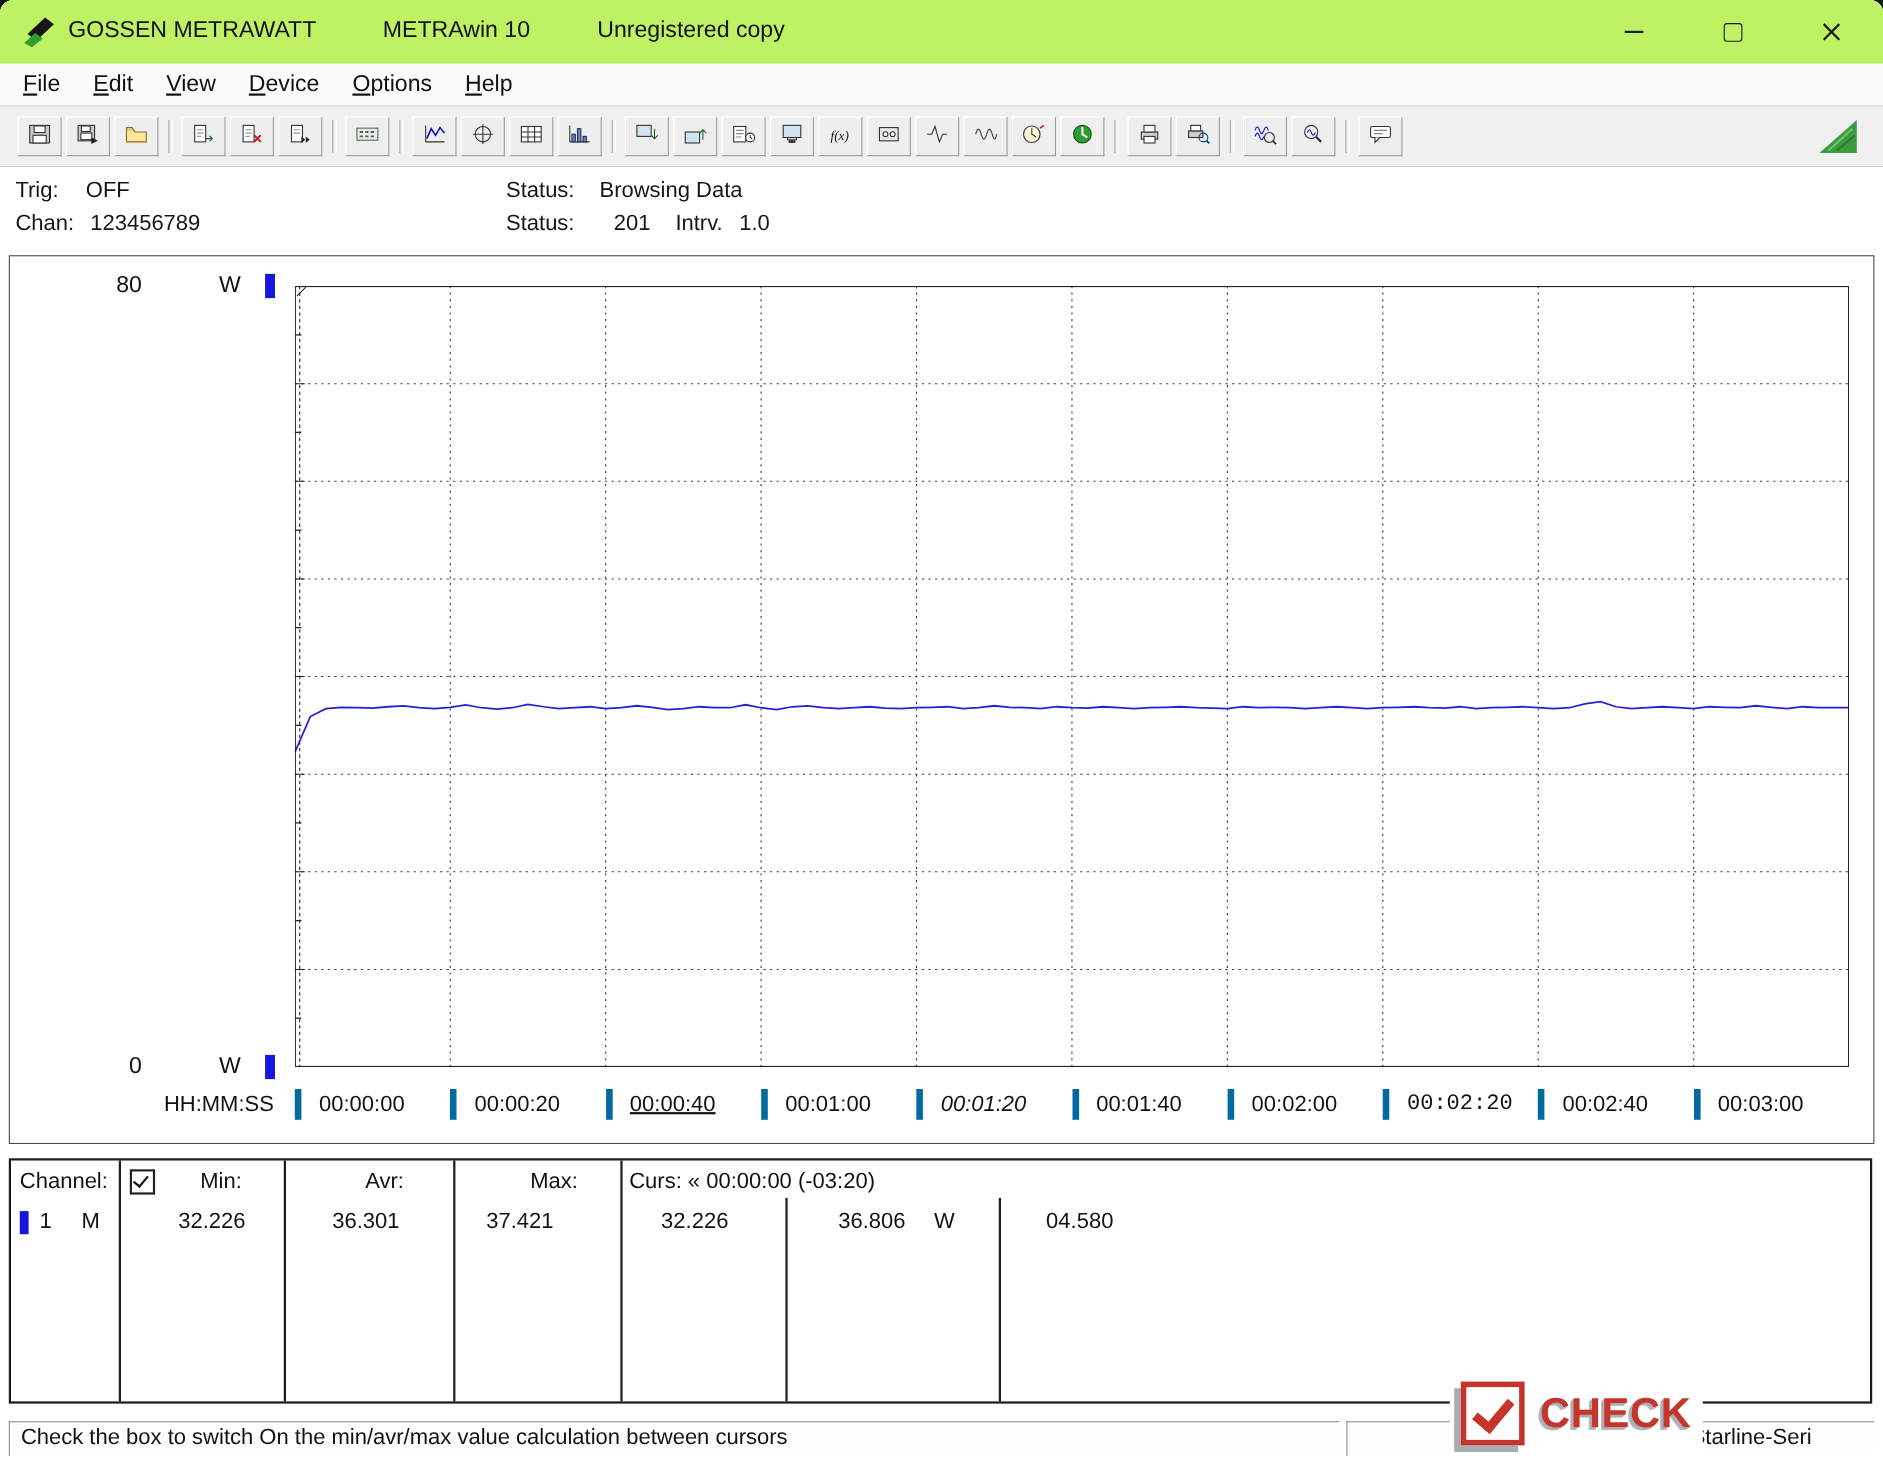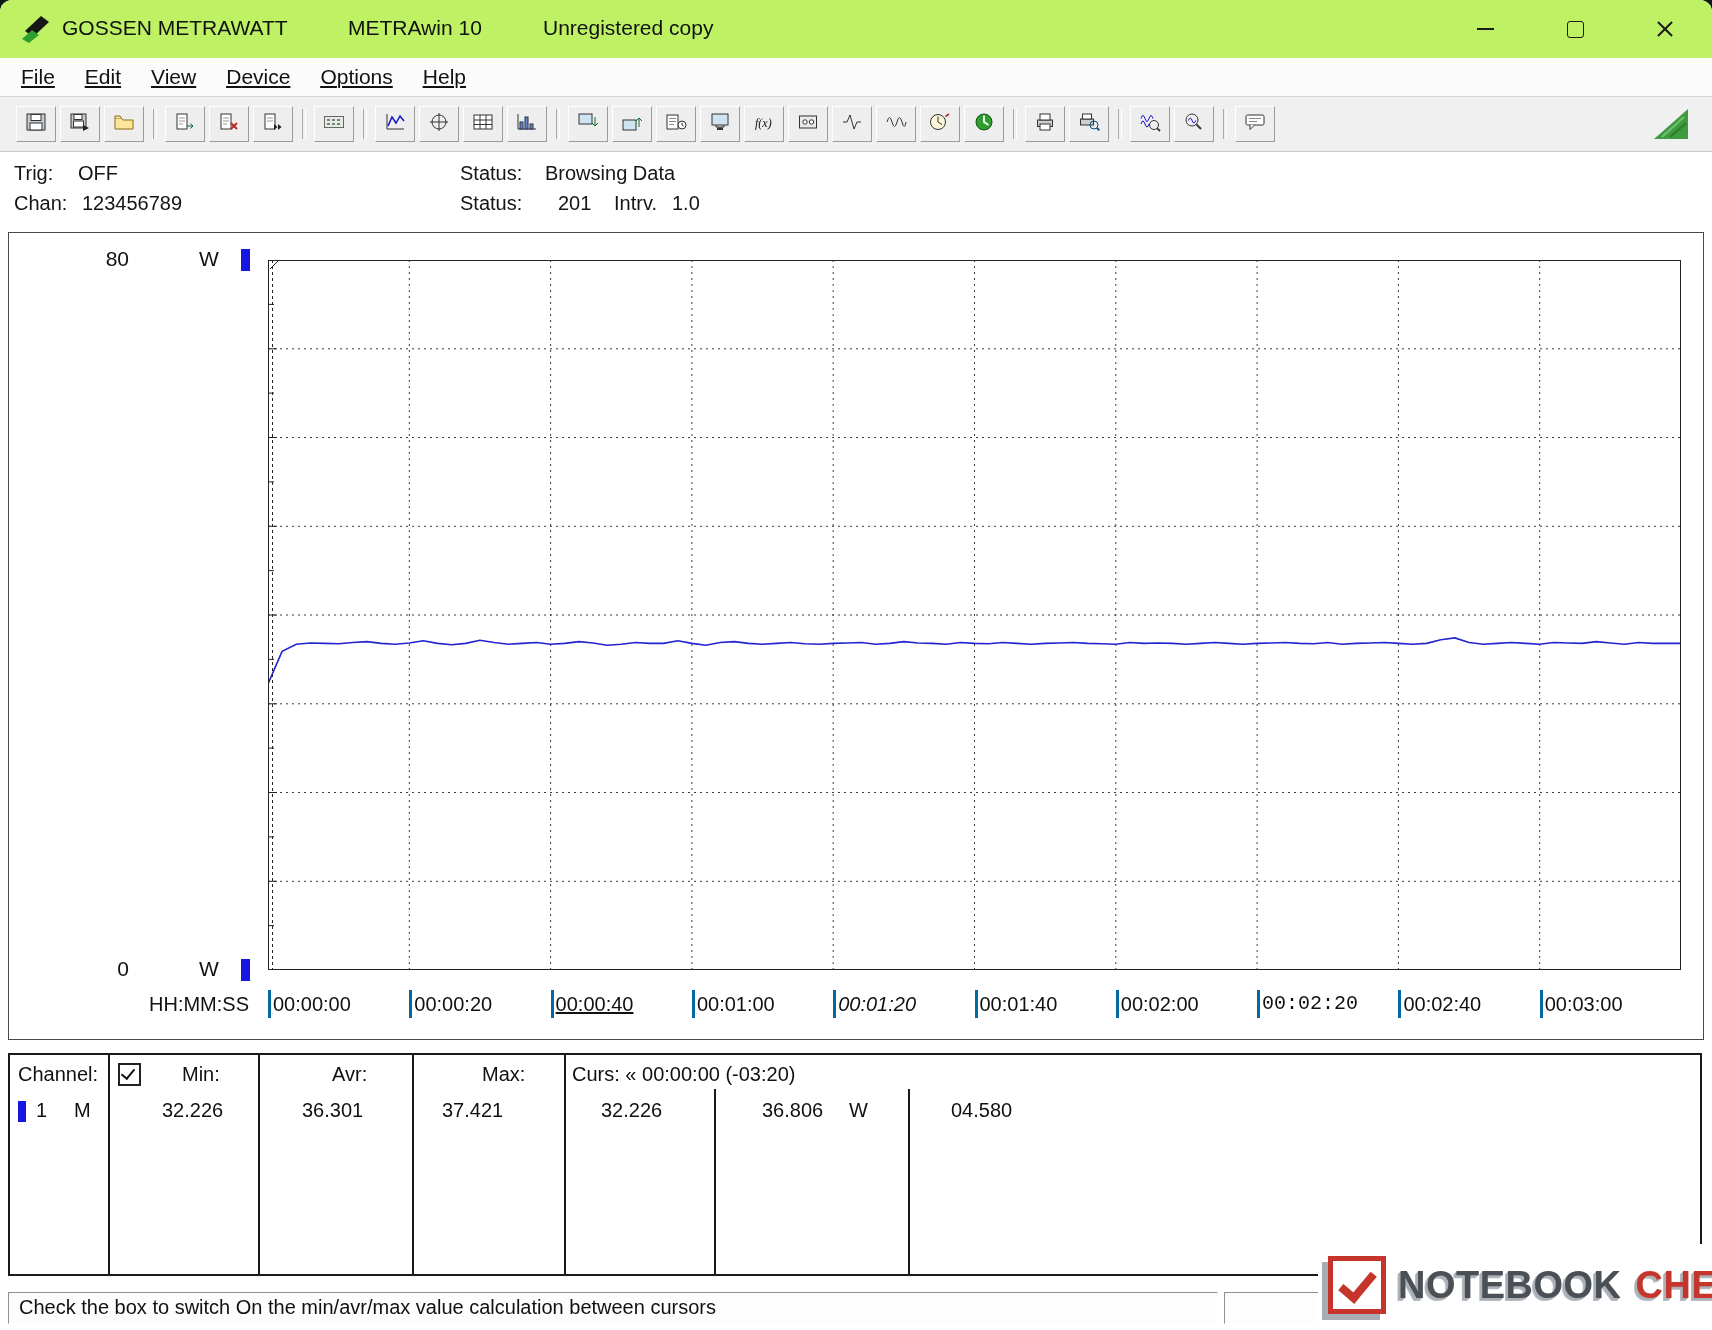--- a/index.html
+++ b/index.html
@@ -10,38 +10,38 @@
   .tb-text{position:absolute;top:16px;font-size:21px;color:#111;white-space:nowrap;}
   #win-min,#win-max,#win-close{position:absolute;top:0;width:46px;height:58px;display:flex;align-items:center;justify-content:center;cursor:default;}
   #win-min{left:1462px}#win-max{left:1552px}#win-close{left:1642px}
   .glyph-min{width:17px;height:2px;background:#1b1b1b;}
   .glyph-max{width:15px;height:15px;border:1.8px solid #1b1b1b;border-radius:3px;}
   .glyph-close{position:relative;width:18px;height:18px;}
   .glyph-close::before,.glyph-close::after{content:"";position:absolute;left:8px;top:-1px;width:2px;height:20px;background:#1b1b1b;}
   .glyph-close::before{transform:rotate(45deg);}
   .glyph-close::after{transform:rotate(-45deg);}
   
-  #menubar{position:absolute;left:0;top:58px;width:100%;height:38px;background:#fbfbfb;display:flex;align-items:center;padding-left:6px;box-sizing:border-box;text-decoration:underline;}
+  #menubar{position:absolute;left:0;top:58px;width:100%;height:38px;background:#fbfbfb;display:flex;align-items:center;padding-left:6px;box-sizing:border-box;}
   .menu-item{display:inline-block;font-size:21px;padding:4px 15px;color:#111;}
   .menu-item u{text-decoration:underline;}
   
   #toolbar{position:absolute;left:0;top:96px;width:100%;height:56px;background:#f0f0f0;border-top:1px solid #d6d6d6;border-bottom:1px solid #c9c9c9;display:flex;align-items:center;padding-left:16px;box-sizing:border-box;}
   .tbtn{width:40px;height:36px;margin-right:4px;background:#eeeeee;border:1px solid;border-color:#ffffff #9b9b9b #9b9b9b #ffffff;display:flex;align-items:center;justify-content:center;box-sizing:border-box;}
   .tsep{width:2px;height:30px;border-left:1px solid #aaaaaa;border-right:1px solid #ffffff;margin:0 8px 0 5px;}
   #toolbar-corner-logo{position:absolute;right:22px;top:10px;}
   
   #infopanel{position:absolute;left:0;top:152px;width:100%;height:78px;background:#fff;}
   .info-txt{position:absolute;font-size:20px;white-space:nowrap;color:#151515;}
   
   #chartbox{position:absolute;left:8px;top:232px;width:1694px;height:806px;border:1px solid #4a4a4a;background:#fff;}
   #plot-wrap{position:absolute;left:259px;top:27px;width:1413px;height:710px;}
   .ylab{position:absolute;font-size:21px;color:#111;}
   .cursor-marker{position:absolute;width:9px;height:22px;background:#1616e0;}
   #xticks{position:absolute;left:0;top:757px;height:32px;width:100%;}
-  .xtick{position:absolute;top:0;height:28px;line-height:28px;border-left:3px solid #0369a1;padding-left:2px;font-size:20px;white-space:nowrap;color:#111;}
+  .xtick{position:absolute;top:0;height:28px;line-height:28px;border-left:6px solid #0369a1;padding-left:16px;font-size:20px;white-space:nowrap;color:#111;}
   #hhmmss{position:absolute;left:140px;top:757px;height:28px;line-height:28px;font-size:20px;color:#111;}
   .grid{stroke:#3c3c3c;stroke-width:1;stroke-dasharray:2 4;}
   
   #table{position:absolute;left:8px;top:1053px;width:1694px;height:223px;border:2px solid #1a1a1a;background:#fff;box-sizing:border-box;}
   .tdiv{position:absolute;top:0;bottom:0;width:2px;background:#1a1a1a;}
   .tdiv.short{top:34px;}
   .th{position:absolute;top:8px;font-size:20px;white-space:nowrap;color:#111;}
   .td{position:absolute;top:44px;font-size:20px;white-space:nowrap;color:#111;}
   #minmax-checkbox{position:absolute;left:108px;top:8px;width:19px;height:19px;border:2px solid #222;background:#fff;}
   #minmax-checkbox .check{position:absolute;left:4px;top:1px;width:6px;height:11px;border-right:2.5px solid #111;border-bottom:2.5px solid #111;transform:rotate(40deg);display:none;}
@@ -384,17 +384,16 @@
   </div>
 
   <div class="scell" style="left:8px;width:1210px">Check the box to switch On the min/avr/max value calculation between cursors</div>
   <div class="scell" style="left:1224px;width:196px"></div>
   <div class="scell" style="left:1426px;width:278px">METRAHit Starline-Seri</div>
 
   <div id="watermark">
     <div id="nb-logo">
         <div class="vmark"></div>
       </div>
-    <span class="wm-text" id="wm-dark">NOTEBOOK</span>
       <span class="wm-text" id="wm-red">CHECK</span>
   </div>
 
 </div>
 
 </body></html>

